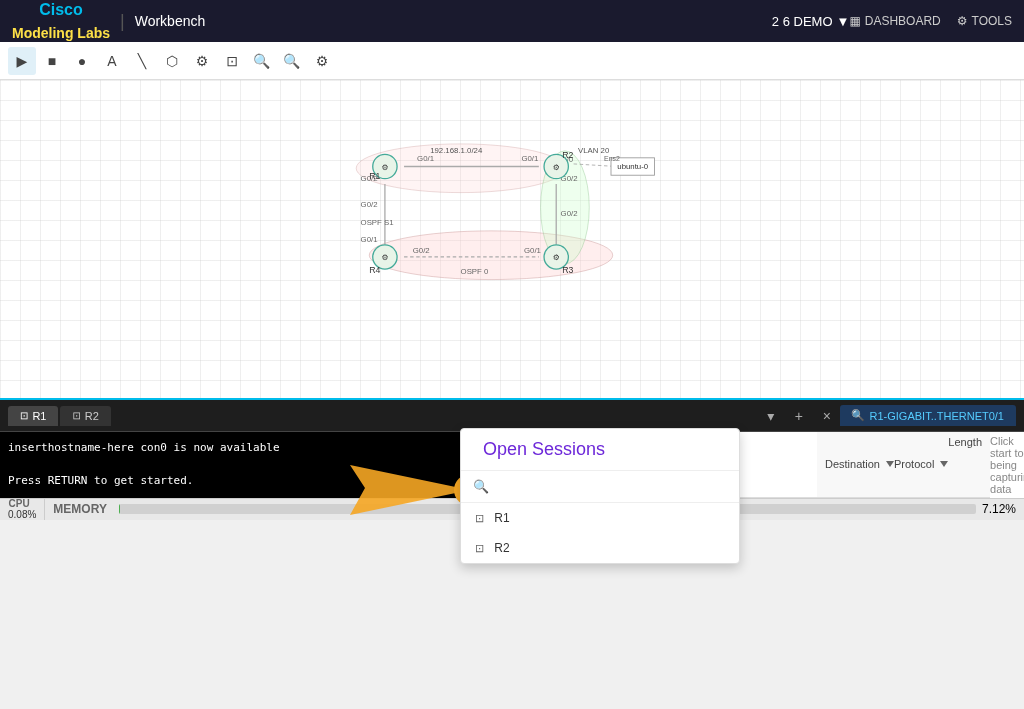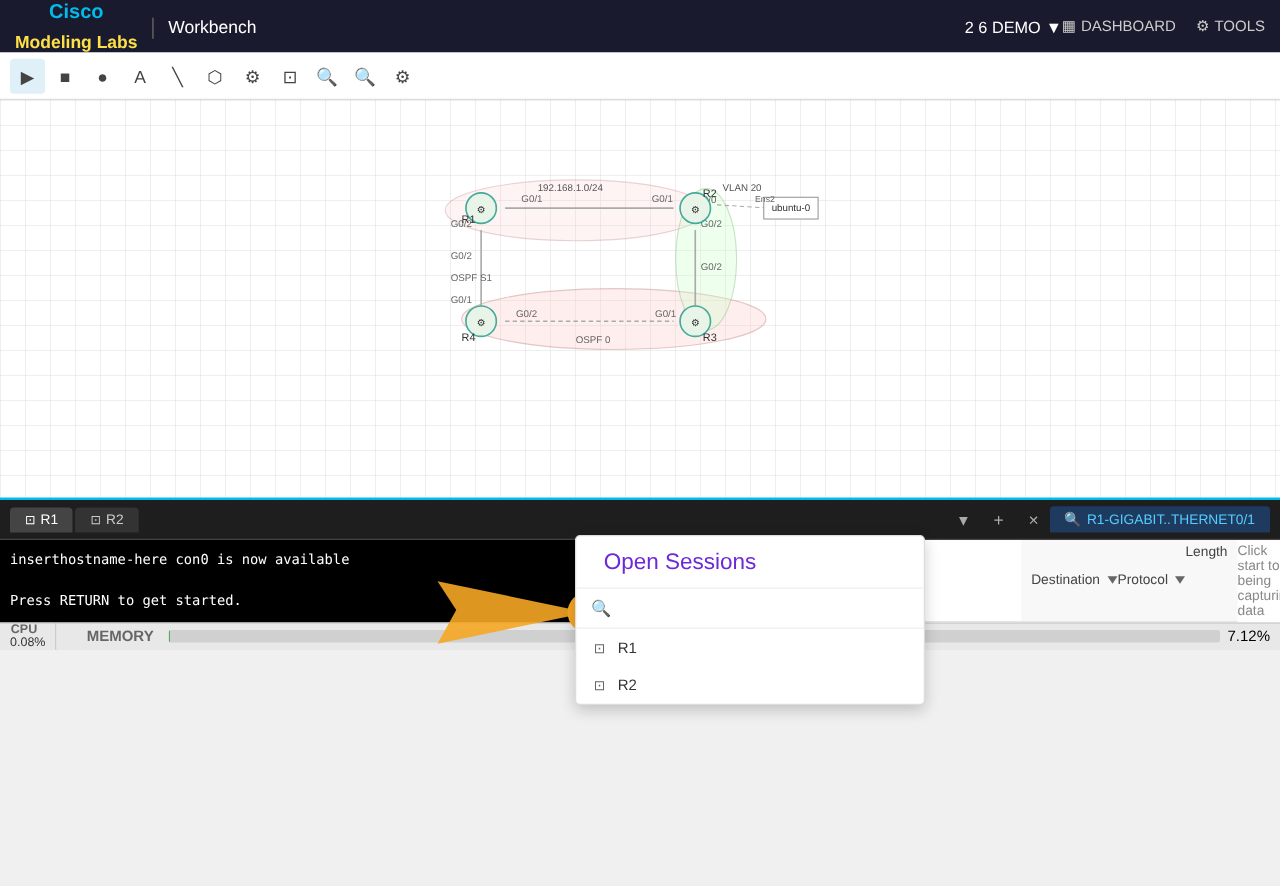--- a/index.html
+++ b/index.html
@@ -223,21 +223,20 @@
       align-items: center;
       flex: 1;
       padding: 0 8px;
       gap: 8px;
     }
     .progress-section {
       display: flex;
       align-items: center;
       gap: 6px;
       flex: 1;
-      margin-left: 16px;
     }
     .progress-bar-bg {
       flex: 1;
       height: 10px;
       background: #d0d0d0;
       border-radius: 2px;
       overflow: hidden;
     }
     .progress-fill {
       height: 100%;

